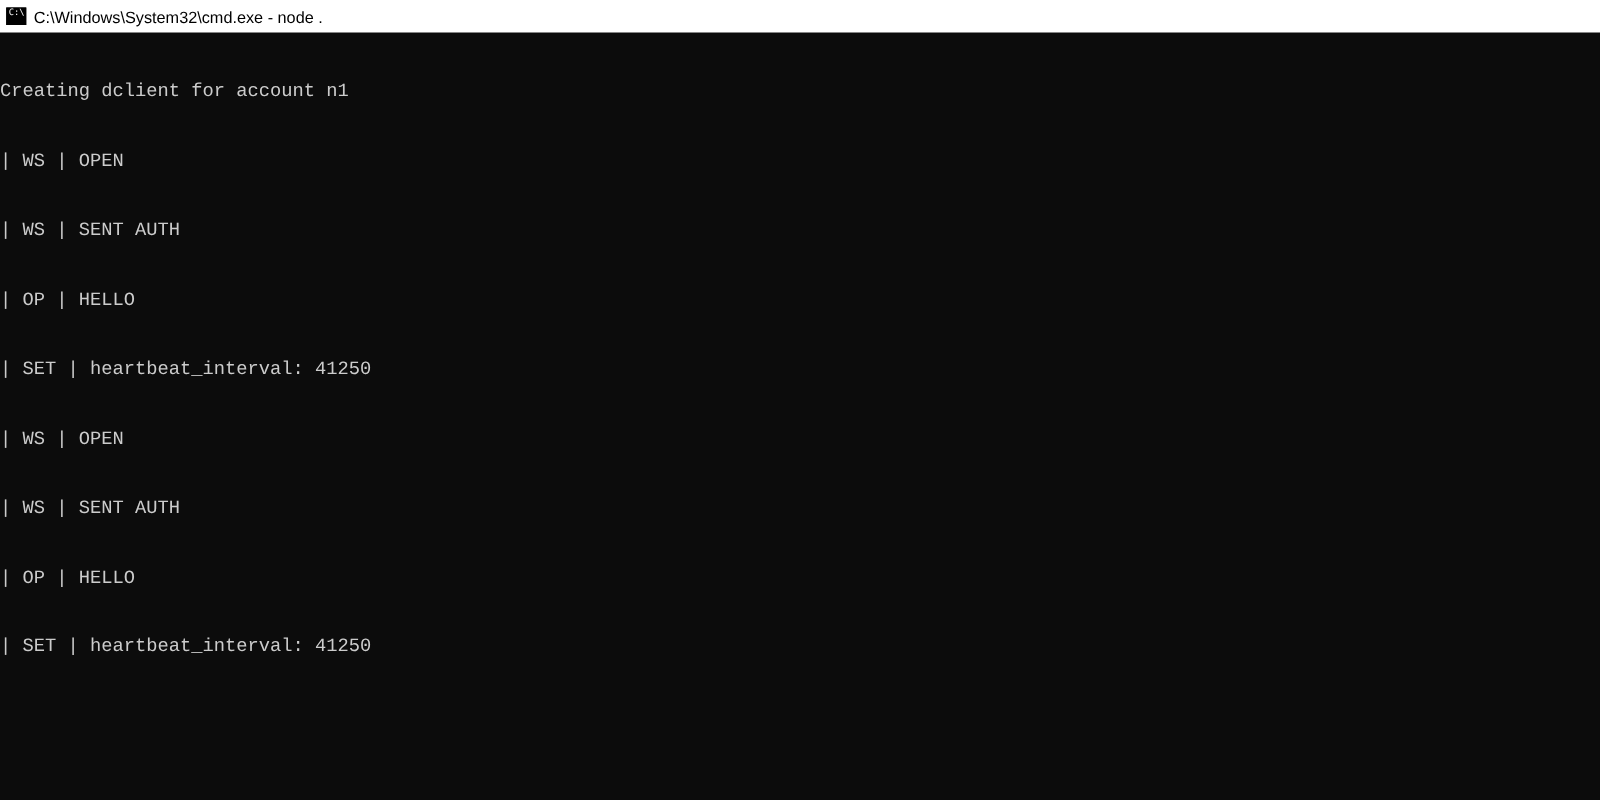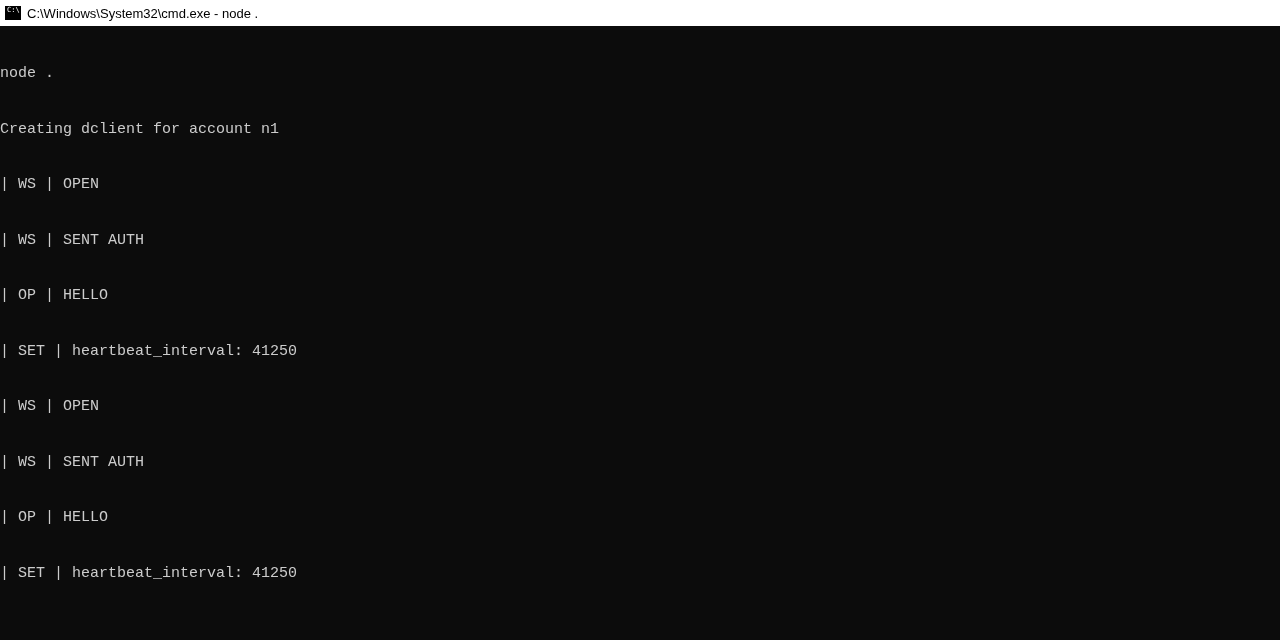--- a/index.html
+++ b/index.html
@@ -59,21 +59,20 @@
   </style>
 </head>
 <body>
 
 <div class="titlebar">
   <span class="titlebar-icon"></span>
   <span class="titlebar-text">C:\Windows\System32\cmd.exe - node  .</span>
 </div>
 
 <div class="terminal">
-  <span class="line">node .</span>
   <span class="line">Creating dclient for account n1</span>
   <span class="line">| WS | OPEN</span>
   <span class="line">| WS | SENT AUTH</span>
   <span class="line">| OP | HELLO</span>
   <span class="line">| SET | heartbeat_interval: 41250</span>
   <span class="line">| WS | OPEN</span>
   <span class="line">| WS | SENT AUTH</span>
   <span class="line">| OP | HELLO</span>
   <span class="line">| SET | heartbeat_interval: 41250</span>
   

